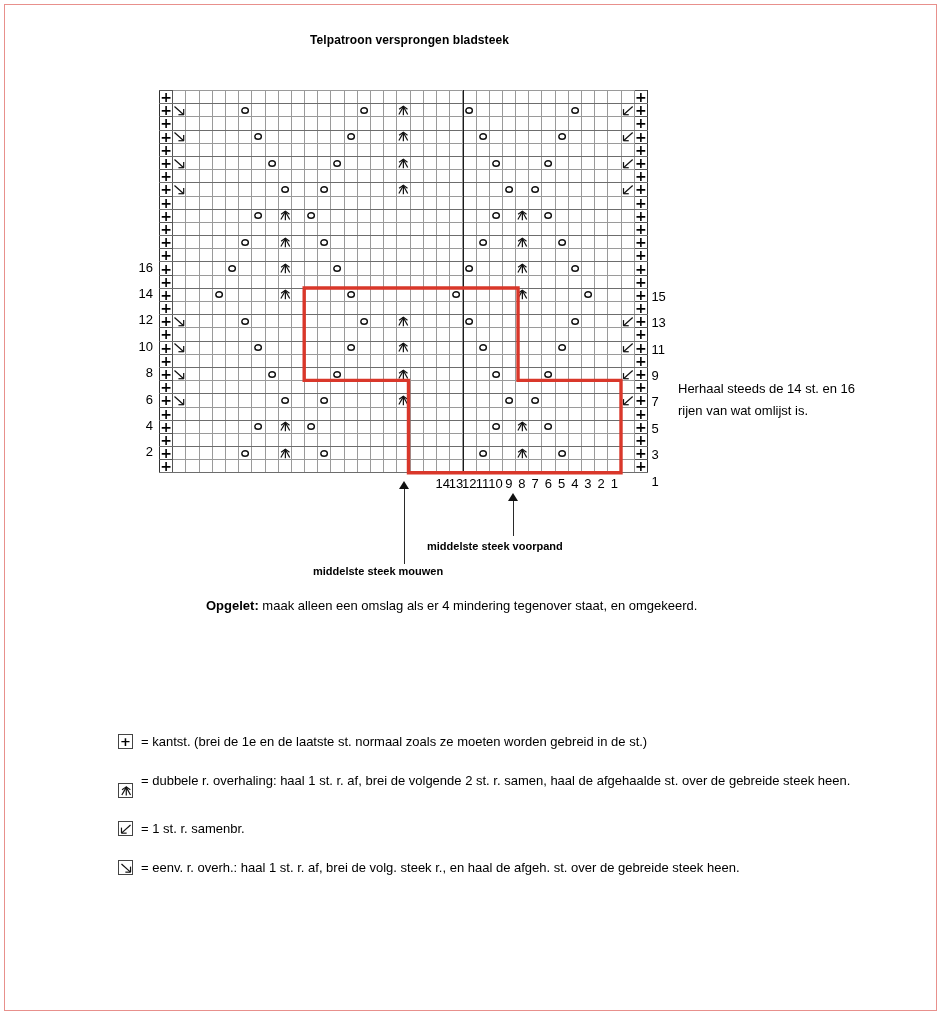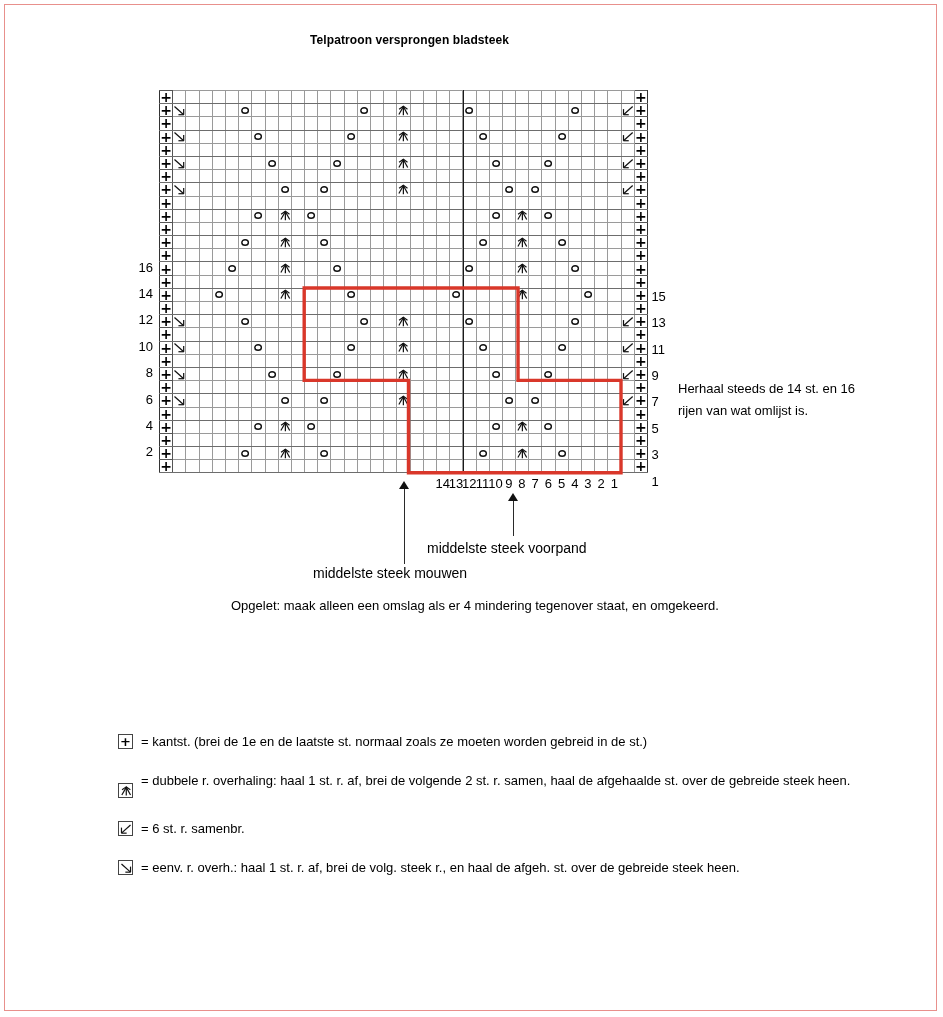--- a/index.html
+++ b/index.html
@@ -118,22 +118,23 @@
     white-space: nowrap;
   }
 
   
   .callout-line {
     position: absolute;
     border-left: 1px solid #2a2a2a;
   }
   .callout-label {
     position: absolute;
-    font-size: 14px;
+    font-size: 11px;
     white-space: nowrap;
+    font-weight: bold;
   }
   .arrow-up {
     position: absolute;
     width: 0; height: 0;
     border-left: 5px solid transparent;
     border-right: 5px solid transparent;
     border-bottom: 8px solid #111111;
   }
 
   
@@ -147,21 +148,21 @@
   }
 
   
   #opgelet {
     position: absolute;
     left: 206px;
     top: 598px;
     font-size: 13px;
     white-space: nowrap;
   }
-  #opgelet b { font-weight: normal; margin-left: 25px; }
+  #opgelet b { font-weight: bold; }
 
   
   #legend {
     position: absolute;
     left: 118px;
     top: 733px;
     width: 760px;
   }
   .legend-row {
     position: relative;
@@ -2166,21 +2167,21 @@
       <div class="legend-text">= dubbele r. overhaling: haal 1 st. r. af, brei de volgende 2 st. r. samen, haal de afgehaalde st. over de gebreide steek heen.</div>
     </div>
     <div class="legend-row">
       <div class="legend-icon">
         <svg width="12" height="12" viewBox="0 0 13 13">
           <path d="M1.6 11.0 L11.4 2.2" fill="none" stroke="#111" stroke-width="1.3"></path>
           <path d="M1.6 11.0 L7.2 11.0" fill="none" stroke="#111" stroke-width="1.3"></path>
           <path d="M1.6 11.0 L1.6 5.0" fill="none" stroke="#111" stroke-width="1.3"></path>
         </svg>
       </div>
-      <div class="legend-text">= 6 st. r. samenbr.</div>
+      <div class="legend-text">= 1 st. r. samenbr.</div>
     </div>
     <div class="legend-row">
       <div class="legend-icon">
         <svg width="12" height="12" viewBox="0 0 13 13">
           <path d="M1.6 2.2 L11.4 11.0" fill="none" stroke="#111" stroke-width="1.3"></path>
           <path d="M11.4 11.0 L5.8 11.0" fill="none" stroke="#111" stroke-width="1.3"></path>
           <path d="M11.4 11.0 L11.4 5.0" fill="none" stroke="#111" stroke-width="1.3"></path>
         </svg>
       </div>
       <div class="legend-text">= eenv. r. overh.: haal 1 st. r. af, brei de volg. steek r., en haal de afgeh. st. over de gebreide steek heen.</div>

